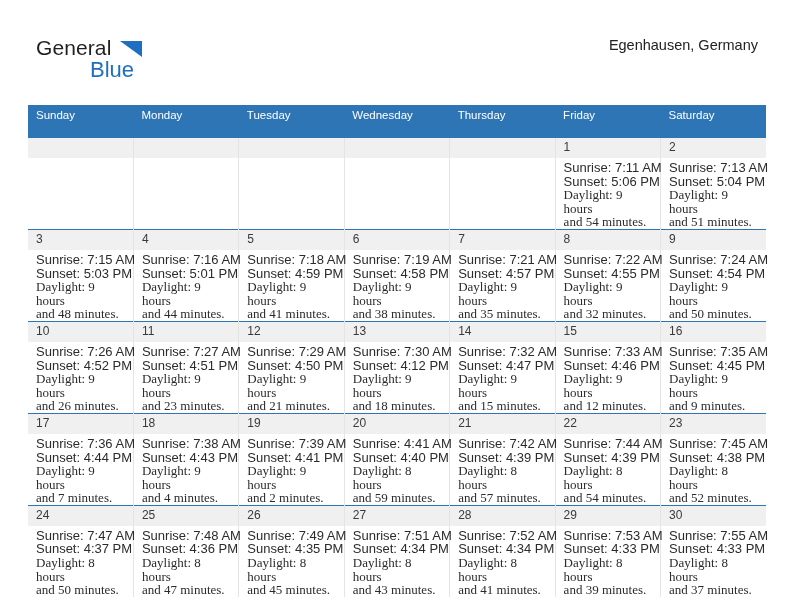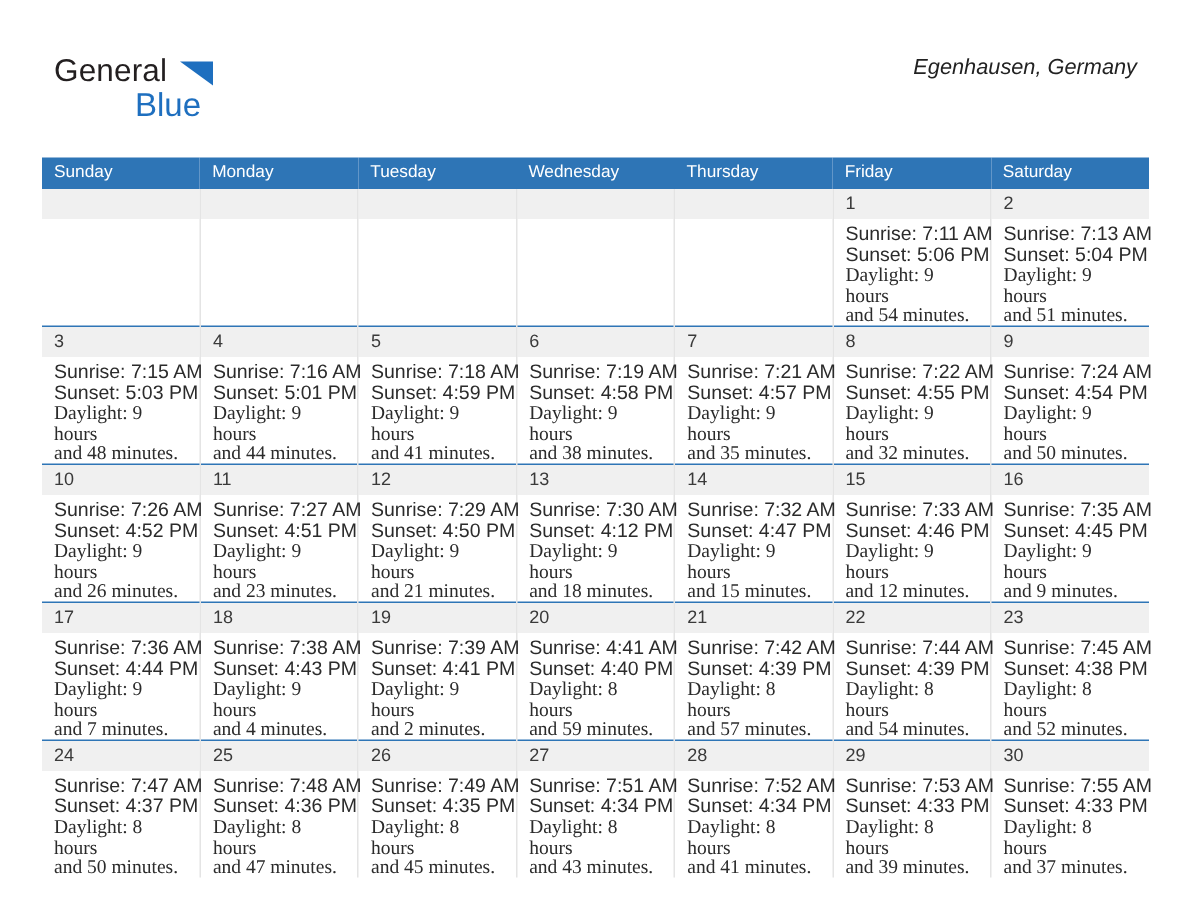--- a/index.html
+++ b/index.html
@@ -73,39 +73,38 @@
     color: #222222;
     line-height: 32px;
     white-space: nowrap;
   }
   .cal-subtitle {
     font-size: 14.5px;
     color: #222222;
     line-height: 18px;
     margin-top: 6px;
     white-space: nowrap;
-    font-style: italic;
   }
 
   
   .calendar {
     position: absolute;
     left: 28px;
     top: 105px;
     width: 738px;
     border-collapse: collapse;
     table-layout: fixed;
   }
   .calendar th {
     background: #2e75b6;
     color: #ffffff;
     font-weight: normal;
     font-size: 11.5px;
     text-align: left;
-    padding: 4px 0 5px 8px;
+    padding: 4px 0 17px 8px;
     height: 12px;
     border: none;
   }
   .calendar td {
     vertical-align: top;
     padding: 0;
     height: 90px;
     border-top: 1.6px solid #2e75b6;
     border-right: 1px solid #e4e4e4;
     background: #ffffff;

